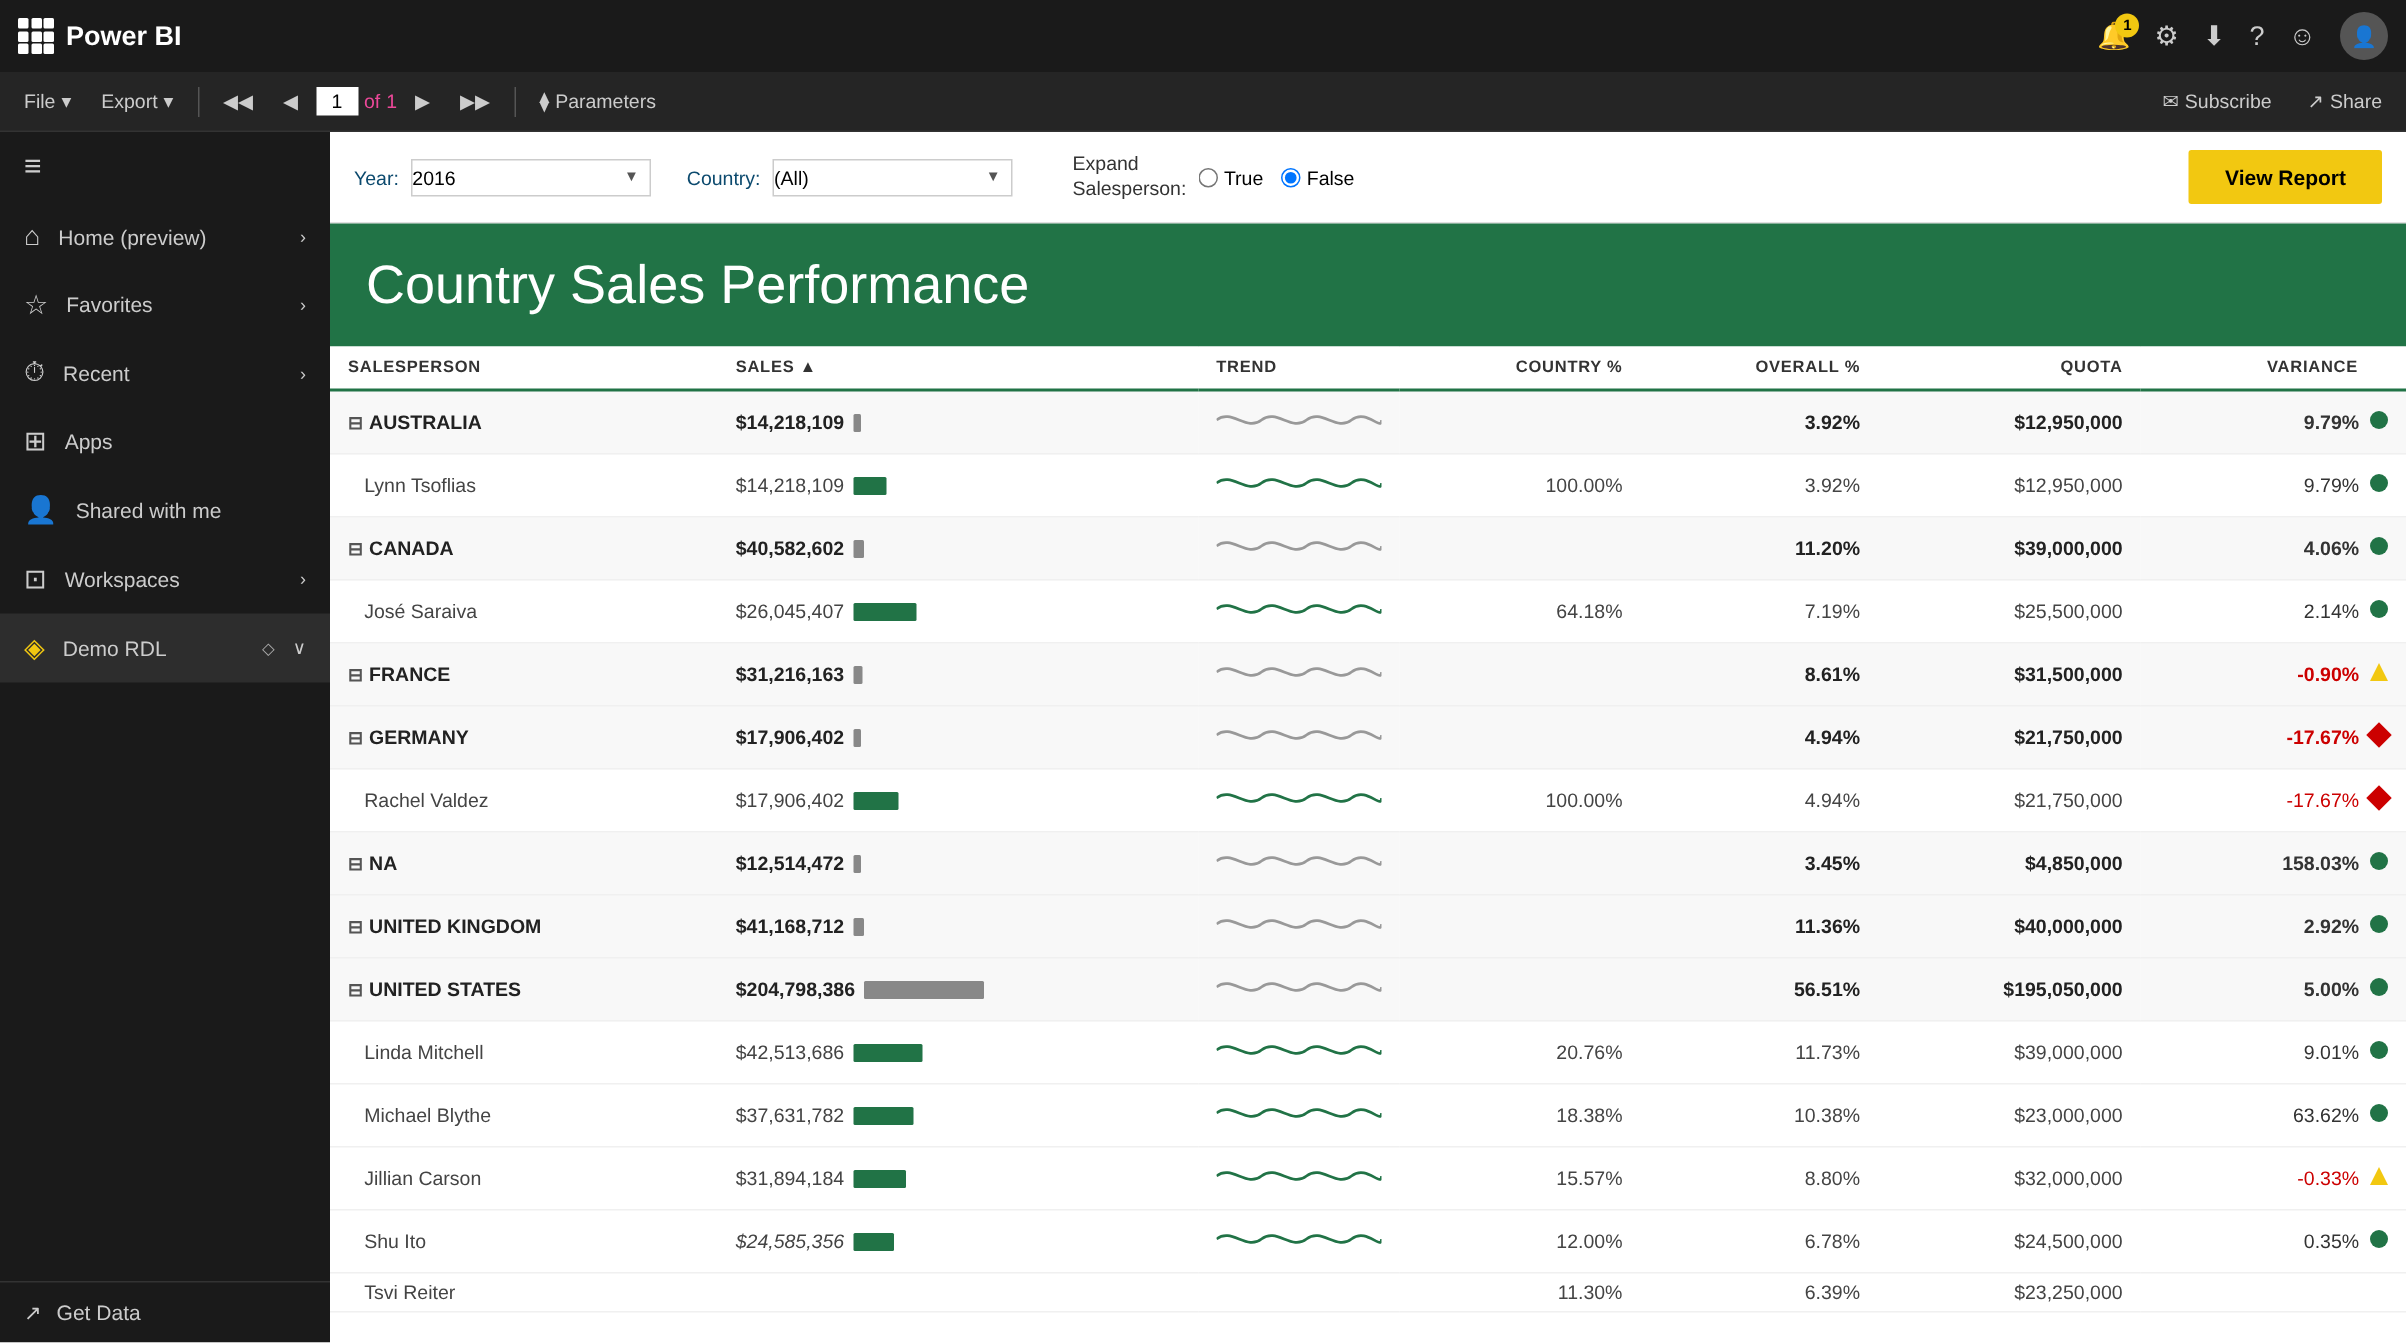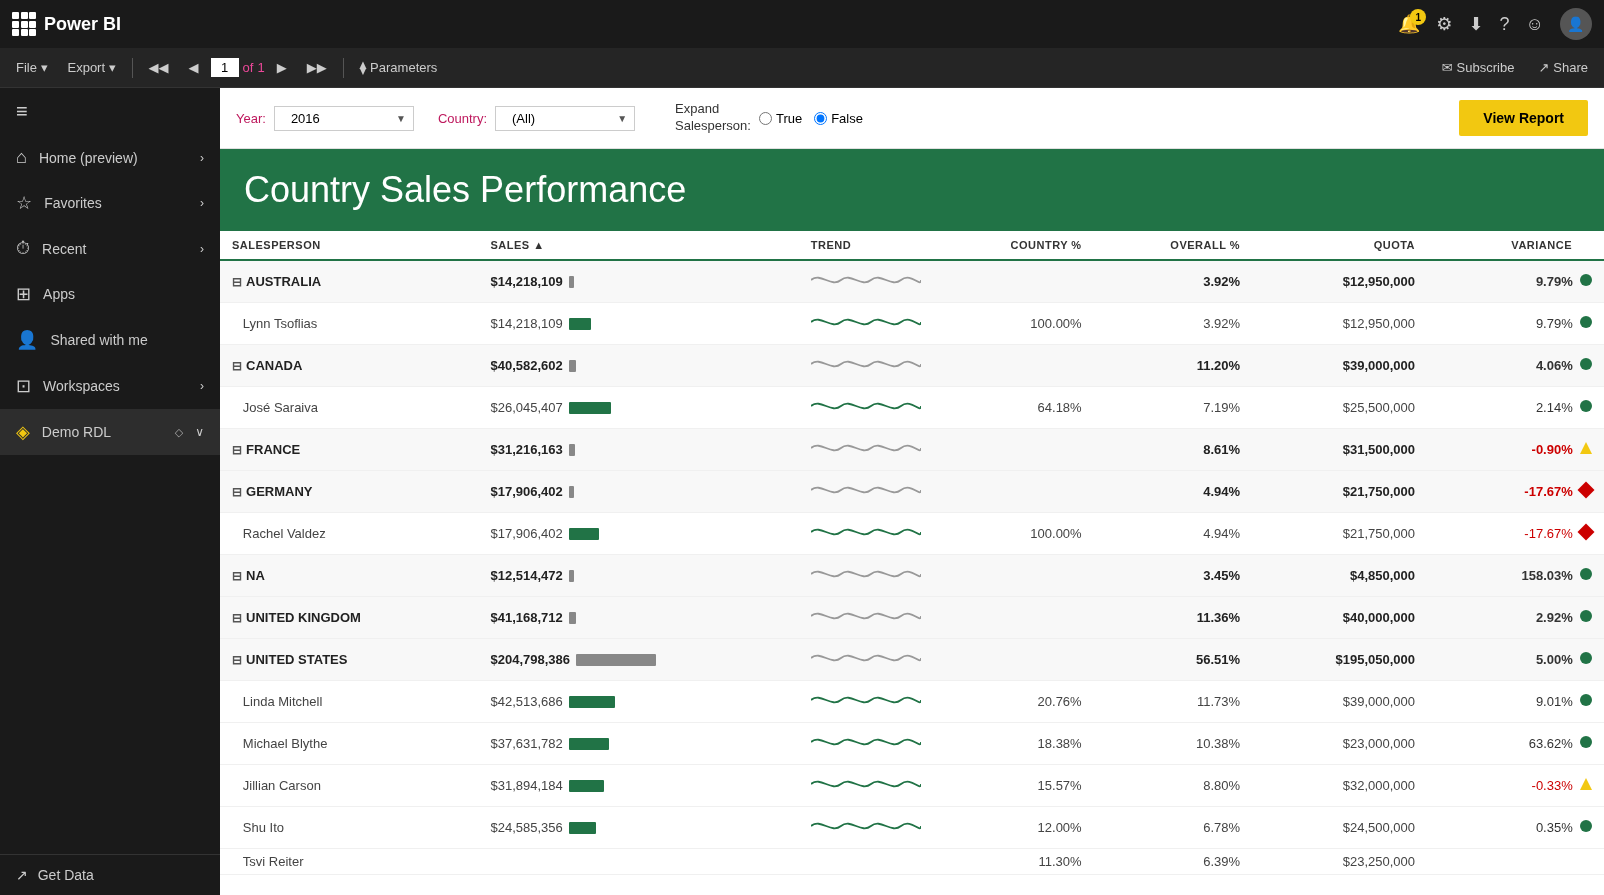--- a/index.html
+++ b/index.html
@@ -95,23 +95,23 @@
     
     .main-content { flex: 1; overflow: auto; background: #fff; }
 
     
     .params-bar {
       background: #fff; padding: 12px 16px;
       border-bottom: 1px solid #e0e0e0;
       display: flex; align-items: center; gap: 24px;
     }
     .param-row { display: flex; align-items: center; gap: 8px; }
-    .param-label { font-size: 13px; color: #be185d; }
+    .param-label { font-size: 13px; color: #0c4a6e; }
     .param-select {
-      width: 140px; padding: 4px 16px; border: 1px solid #ccc;
+      width: 160px; padding: 4px 0; border: 1px solid #ccc;
       font-size: 13px; background: #fff; cursor: pointer;
       appearance: none; -webkit-appearance: none;
       padding-right: 24px;
     }
     .select-wrapper { position: relative; display: inline-block; }
     .select-wrapper::after {
       content: '▼'; font-size: 10px; position: absolute;
       right: 8px; top: 50%; transform: translateY(-50%);
       pointer-events: none; color: #555;
     }
@@ -586,21 +586,21 @@
     <td class="right">8.80%</td>
     <td class="right">$32,000,000</td>
     <td class="right" style="padding-right:12px;">
       <span class="variance-neg">-0.33%</span>
       &nbsp;<span class="triangle"></span>
     </td>
   </tr>
           <tr class="person-row">
     <td style="white-space:nowrap;">&nbsp;&nbsp;&nbsp;Shu Ito</td>
     <td style="white-space:nowrap;">
-      <div style="display:flex;align-items:center;gap:6px;">
+      <div style="display:flex;align-items:center;gap:6px;font-style:italic;">
         <span>$24,585,356</span>
         <span style="width:27px; background:#217346; height:12px; display:inline-block; border-radius:1px;"></span>
       </div>
     </td>
     <td class="trend-cell"><svg width="110" height="28" viewBox="0 0 110 28">
     <path d="M0,14 C10,6 20,22 30,14 C40,6 50,22 60,14 C70,6 80,22 90,14 C100,6 110,22 110,14" fill="none" stroke="#217346" stroke-width="1.8"></path>
   </svg></td>
     <td class="right">12.00%</td>
     <td class="right">6.78%</td>
     <td class="right">$24,500,000</td>

